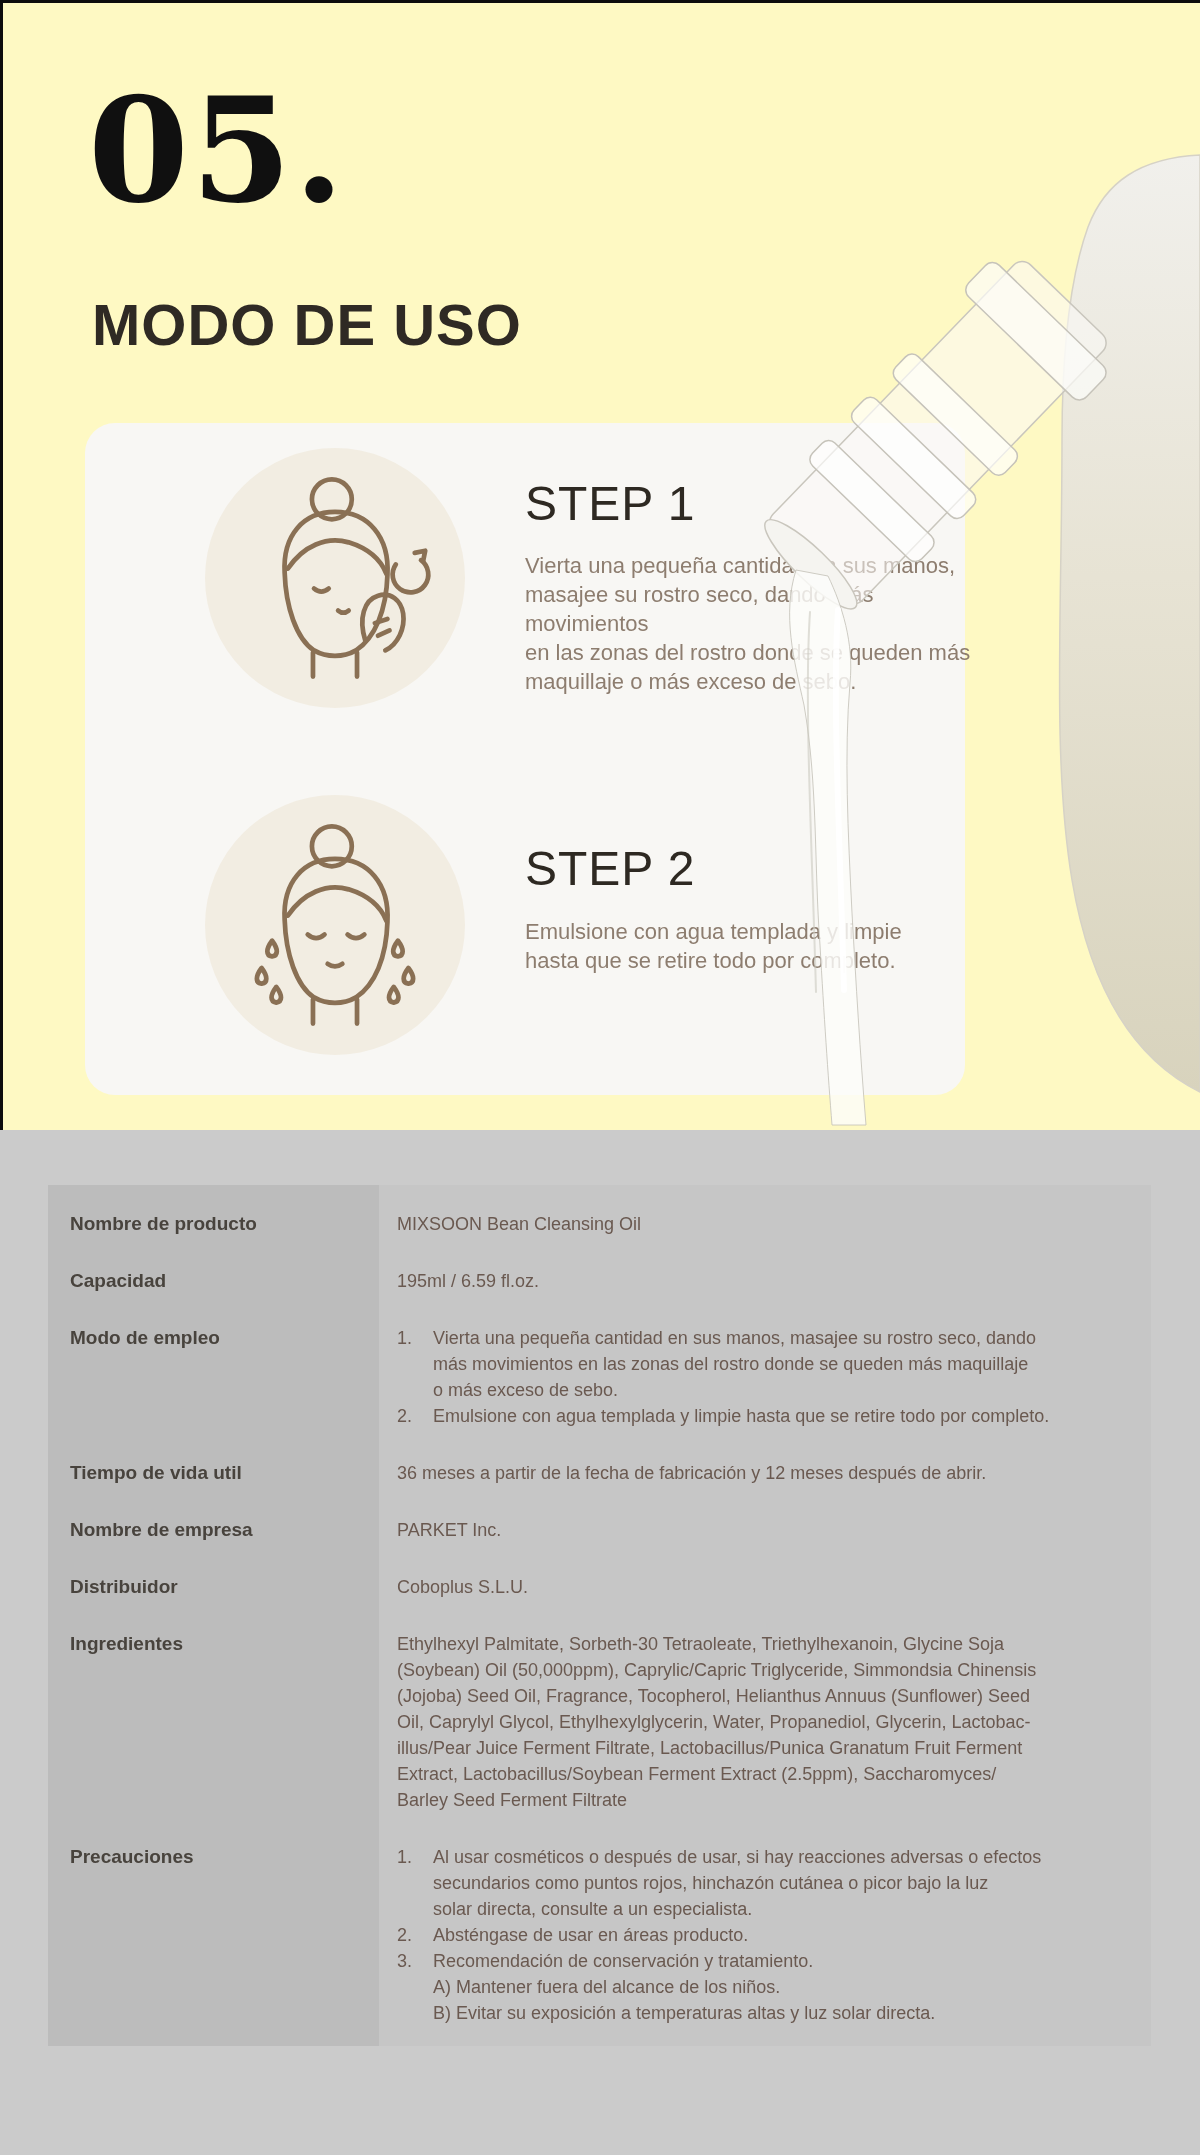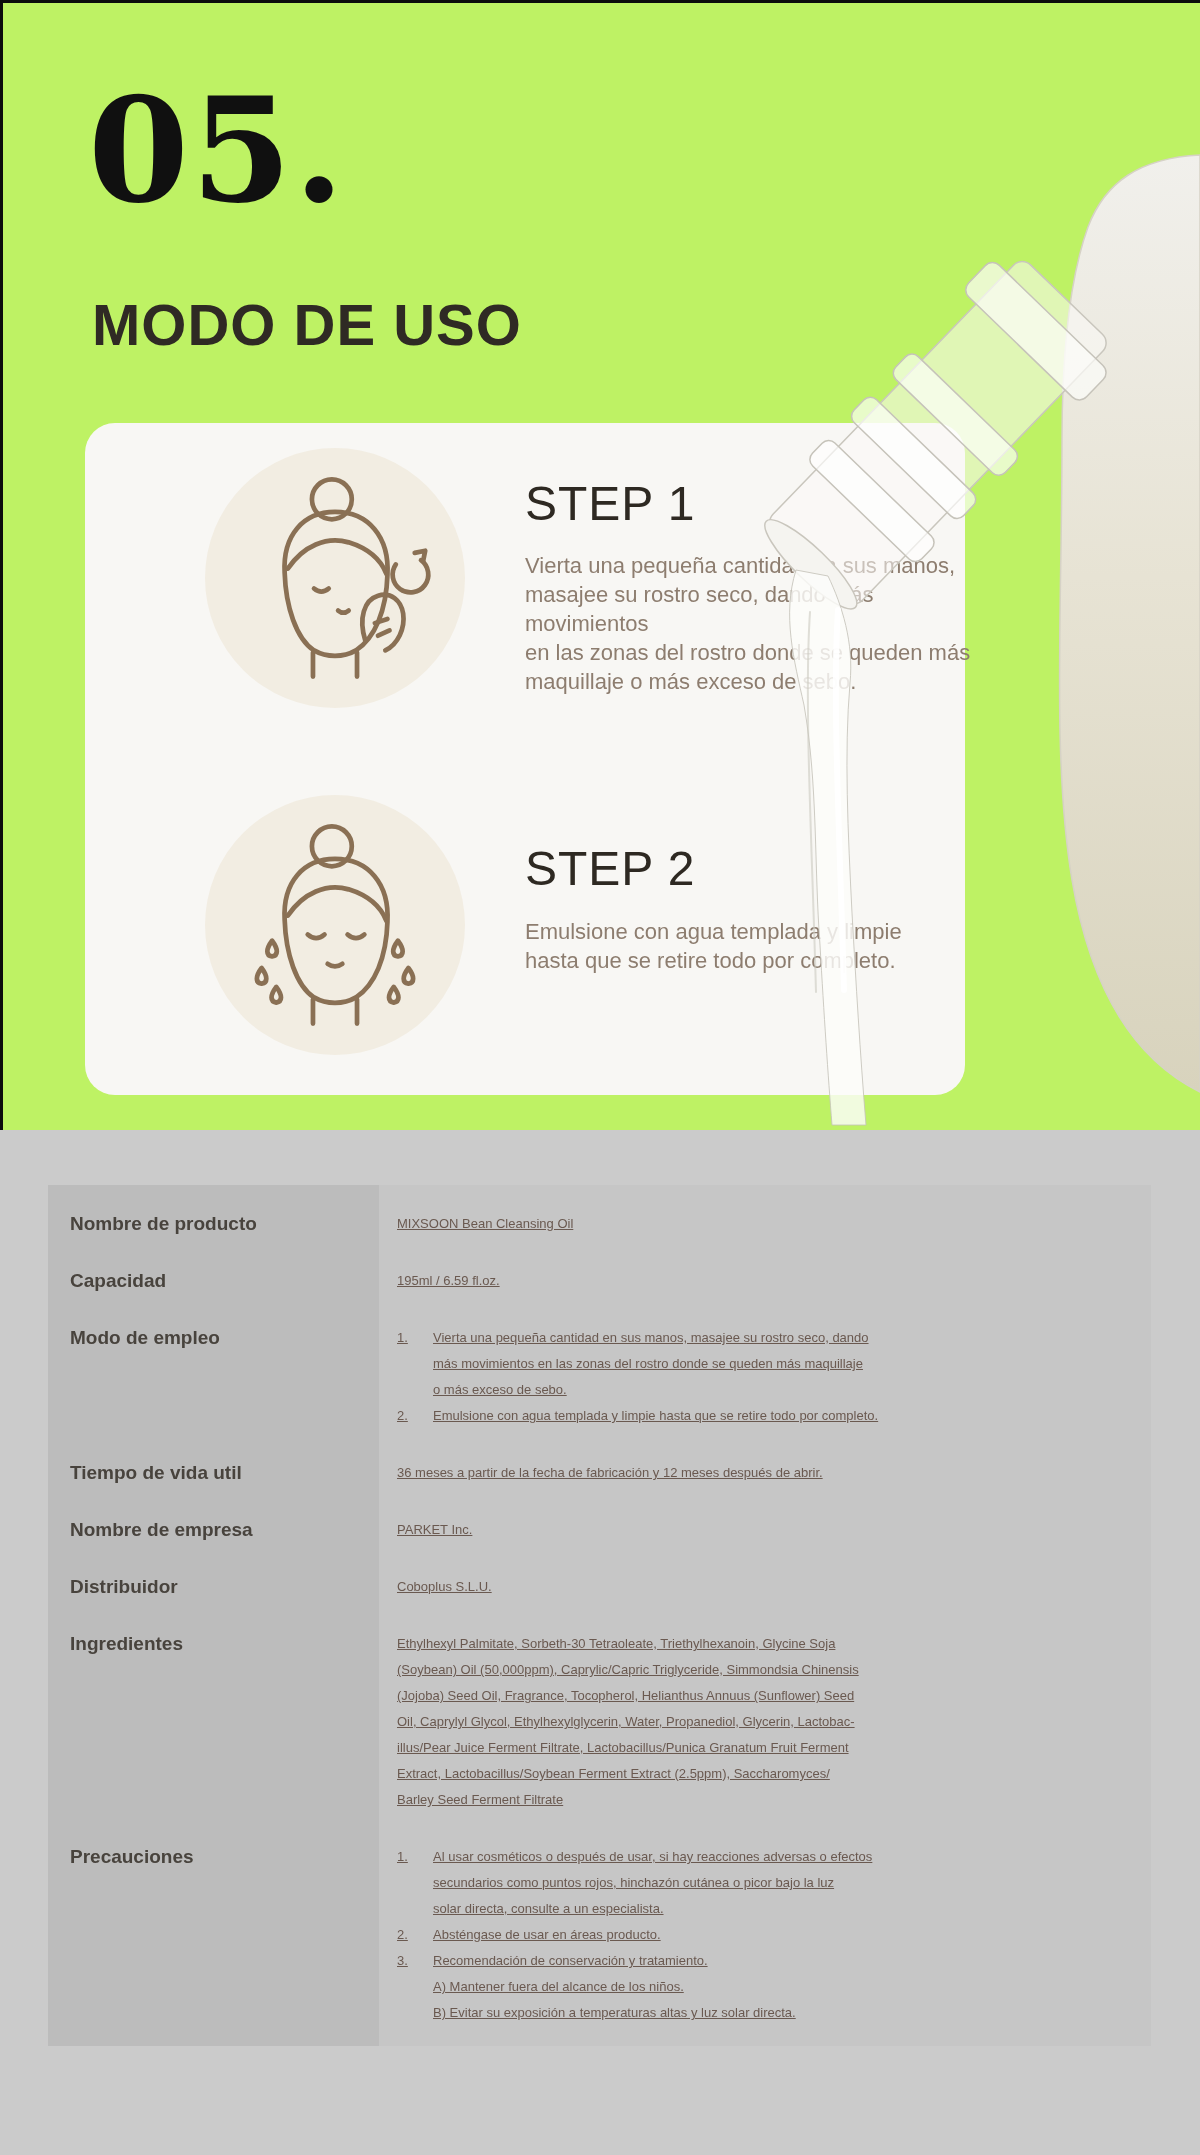--- a/index.html
+++ b/index.html
@@ -1,18 +1,18 @@
 <!DOCTYPE html>
 <html><head>
 <meta charset="utf-8">
 <title>Product usage section</title>
 <style>
   html,body{margin:0;padding:0;}
   body{font-family:"Liberation Sans",sans-serif;background:#ffffff;}
-  .page{position:relative;width:1200px;height:2155px;overflow:hidden;background:#bef264;}
+  .page{position:relative;width:1200px;height:2155px;overflow:hidden;background:#fef9c3;}
 
   
   .edge-top{position:absolute;left:0;top:0;width:1200px;height:3px;background:#0c0c0c;}
   .edge-left{position:absolute;left:0;top:0;width:3px;height:1130px;background:#0c0c0c;}
 
   
   .big-number{position:absolute;left:88px;top:78px;font-family:"DejaVu Serif",serif;
     font-weight:bold;font-size:145px;line-height:1;color:#101010;letter-spacing:2px;}
 
   
@@ -44,21 +44,21 @@
   .info-section{position:absolute;left:0;top:1130px;width:1200px;height:1025px;background:#cbcbcb;}
   .product-table{position:absolute;left:48px;top:55px;width:1103px;padding:26px 0 20px;box-sizing:border-box;}
   .product-table::before{content:"";position:absolute;left:0;top:0;bottom:0;width:331px;background:#bcbcbc;}
   .product-table::after{content:"";position:absolute;left:331px;top:0;bottom:0;right:0;background:#c6c6c6;}
   .t-rows{position:relative;z-index:1;}
   .t-row{display:flex;margin-bottom:31px;}
   .t-row:last-child{margin-bottom:0;}
   .t-label{width:331px;flex:none;box-sizing:border-box;padding:0 16px 0 22px;
     font-size:19px;line-height:26px;font-weight:bold;color:#48433d;}
   .t-value{width:772px;flex:none;box-sizing:border-box;padding-left:18px;
-    font-size:13px;line-height:26px;color:#6a5950;text-decoration:underline;}
+    font-size:18px;line-height:26px;color:#6a5950;}
   .t-value .plain{white-space:pre-line;display:block;}
   .oli{display:flex;}
   .oli .num{width:36px;flex:none;}
   .oli .txt{flex:1;white-space:pre-line;}
 
   .icon-stroke{fill:none;stroke:#8a7054;stroke-width:4.5;stroke-linecap:round;stroke-linejoin:round;}
 </style>
 </head>
 <body>
 

